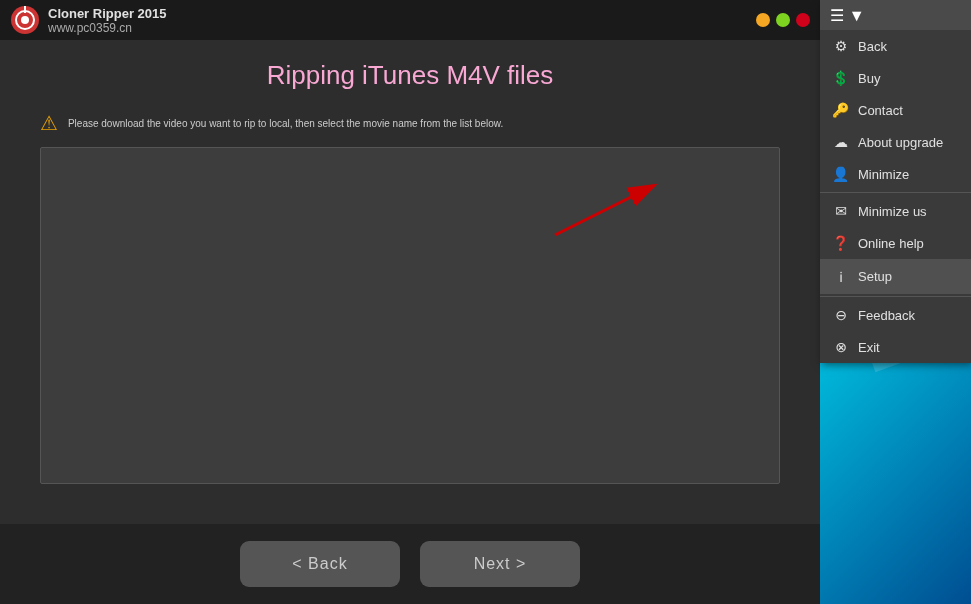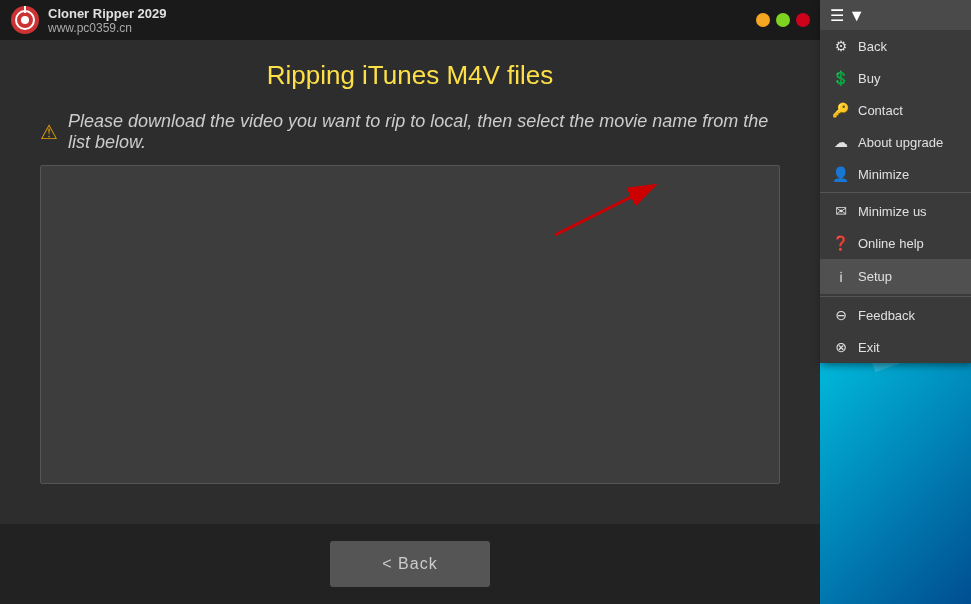--- a/index.html
+++ b/index.html
@@ -77,21 +77,21 @@
     
     .page-content {
       flex: 1;
       display: flex;
       flex-direction: column;
       align-items: center;
       padding: 20px 40px;
     }
 
     .page-title {
-      color: #fde047;
+      color: #f9a8d4;
       font-size: 26px;
       font-weight: 300;
       margin-bottom: 20px;
       text-align: center;
     }
 
     .notice-bar {
       display: flex;
       align-items: center;
       width: 100%;
@@ -100,22 +100,21 @@
 
     .notice-icon {
       color: #e8a000;
       font-size: 20px;
       margin-right: 10px;
       flex-shrink: 0;
     }
 
     .notice-text {
       color: #cccccc;
-      font-size: 18px;
-      font-style: italic;
+      font-size: 10px;
     }
 
     .content-area {
       width: 100%;
       flex: 1;
       background: #3d3d3d;
       border: 1px solid #555555;
       border-radius: 2px;
       margin-bottom: 20px;
     }
@@ -130,21 +129,21 @@
       gap: 20px;
       flex-shrink: 0;
     }
 
     .nav-btn {
       width: 160px;
       height: 46px;
       background: #555555;
       color: #cccccc;
       border: none;
-      border-radius: 3px;
+      border-radius: 9px;
       font-size: 16px;
       cursor: pointer;
       letter-spacing: 1px;
     }
 
     
     .right-panel {
       width: 151px;
       height: 604px;
       background: #c0c0c0;
@@ -247,21 +246,21 @@
 
     <div class="title-bar-logo">
       <svg width="30" height="30" viewBox="0 0 30 30">
         <circle cx="15" cy="15" r="14" fill="#cc3333"></circle>
         <circle cx="15" cy="15" r="9" fill="none" stroke="#ffffff" stroke-width="2"></circle>
         <circle cx="15" cy="15" r="4" fill="#ffffff"></circle>
         <line x1="15" y1="1" x2="15" y2="8" stroke="#ffffff" stroke-width="2"></line>
       </svg>
     </div>
     <div class="title-bar-text">
-      <span class="title-bar-name">Cloner Ripper 2029</span>
+      <span class="title-bar-name">Cloner Ripper 2015</span>
       <span class="title-bar-url">www.pc0359.cn</span>
     </div>
     <div class="title-bar-spacer"></div>
     <div class="title-bar-controls">
       <button class="title-btn btn-min"></button>
       <button class="title-btn btn-max"></button>
       <button class="title-btn btn-close"></button>
     </div>
   </div>
 
@@ -271,20 +270,21 @@
     <div class="notice-bar">
       <span class="notice-icon">⚠</span>
       <span class="notice-text">Please download the video you want to rip to local, then select the movie name from the list below.</span>
     </div>
 
     <div class="content-area"></div>
   </div>
 
   <div class="bottom-bar">
     <button class="nav-btn">&lt;  Back</button>
+    <button class="nav-btn">Next  &gt;</button>
   </div>
 </div>
 
 <div class="right-panel">
   <div class="desktop-bg">
     <div class="desktop-light"></div>
   </div>
 
   <div class="dropdown-menu">
     <div class="menu-header">

